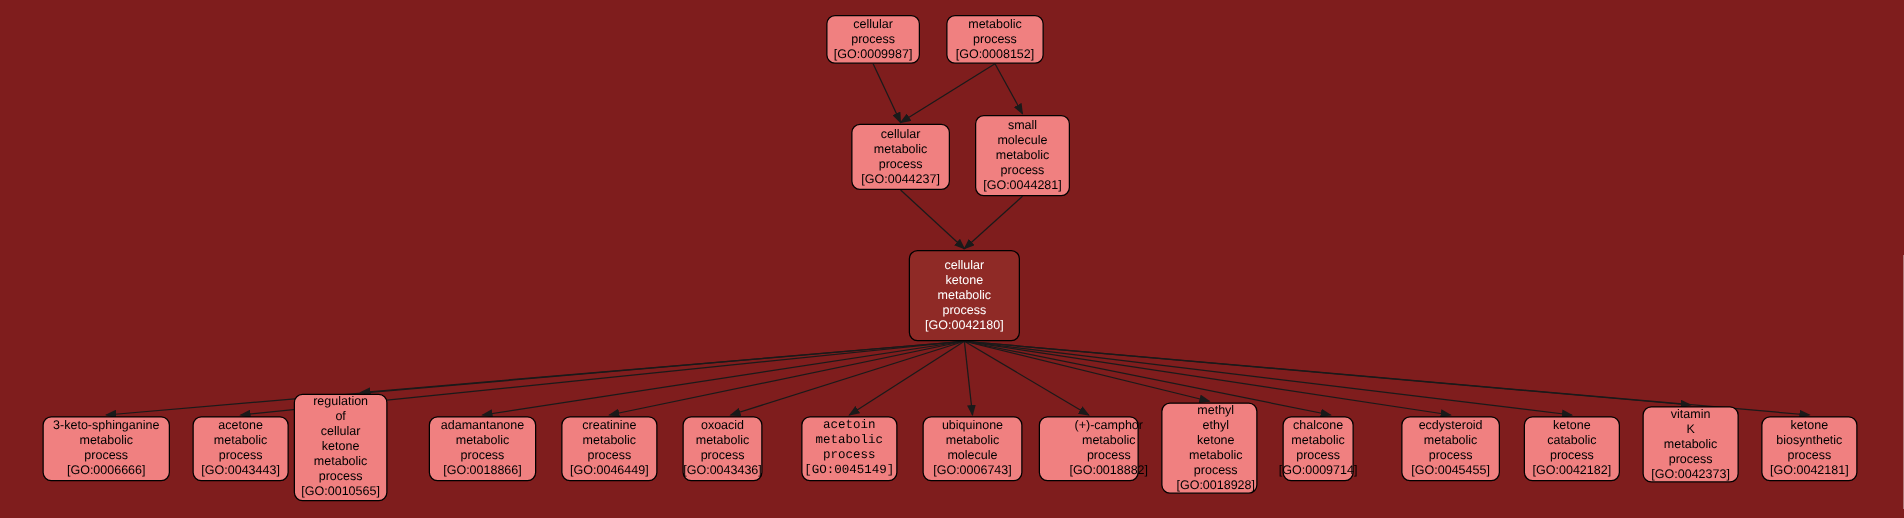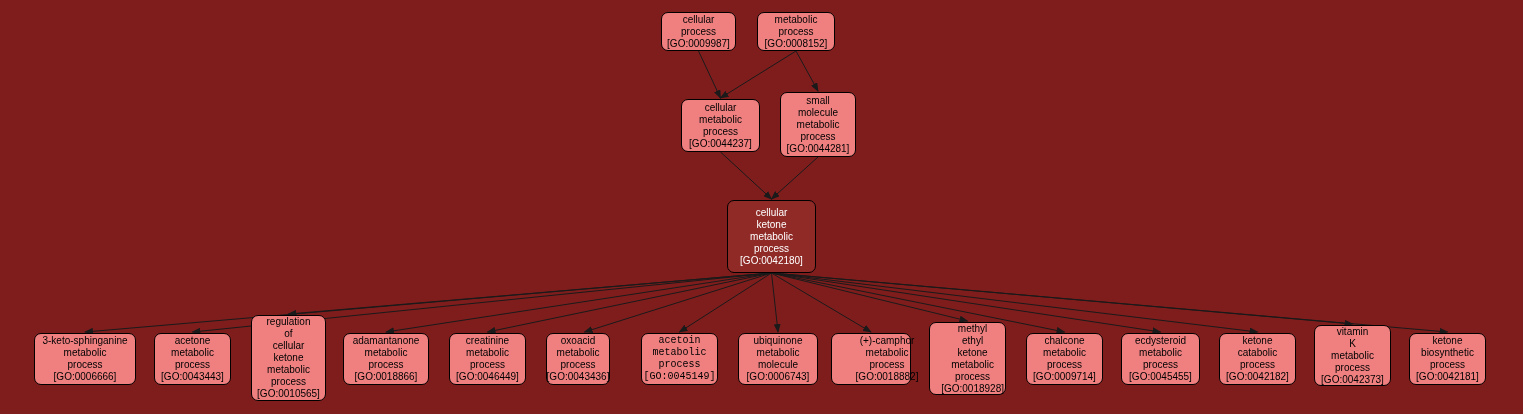--- a/index.html
+++ b/index.html
@@ -124,21 +124,21 @@
 metabolic
 process
 [GO:0006666]</span>
     </div>
     <div class="node" style="left: 154px; top: 333px; width: 77px; height: 52px;">
       <span>acetone
 metabolic
 process
 [GO:0043443]</span>
     </div>
-    <div class="node" style="left: 251px; top: 315px; width: 75px; height: 86px;">
+    <div class="node" style="left: 235px; top: 315px; width: 75px; height: 86px;">
       <span>regulation
 of
 cellular
 ketone
 metabolic
 process
 [GO:0010565]</span>
     </div>
     <div class="node" style="left: 343px; top: 333px; width: 86px; height: 52px;">
       <span>adamantanone
@@ -177,21 +177,21 @@
 [GO:0018882]</span>
     </div>
     <div class="node" style="left: 929px; top: 322px; width: 77px; height: 73px; justify-content: flex-end;">
       <span>methyl
 ethyl
 ketone
 metabolic
 process
 [GO:0018928]</span>
     </div>
-    <div class="node" style="left: 1026px; top: 333px; width: 77px; height: 52px;">
+    <div class="node" style="left: 1026px; top: 333px; width: 57px; height: 52px;">
       <span>chalcone
 metabolic
 process
 [GO:0009714]</span>
     </div>
     <div class="node" style="left: 1121px; top: 333px; width: 79px; height: 52px;">
       <span>ecdysteroid
 metabolic
 process
 [GO:0045455]</span>

